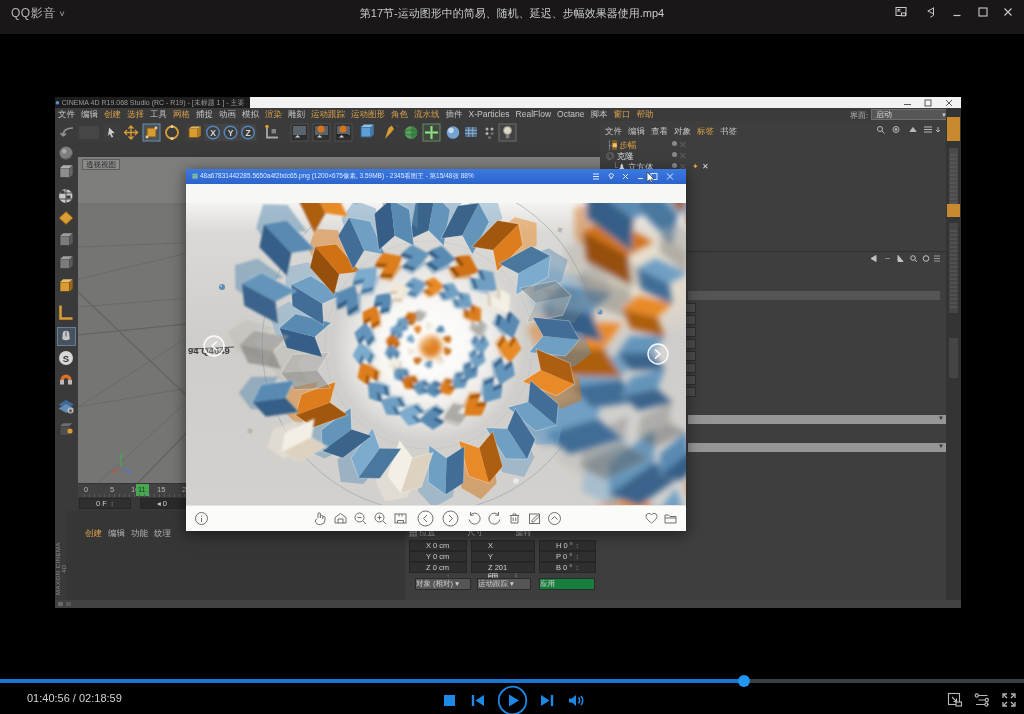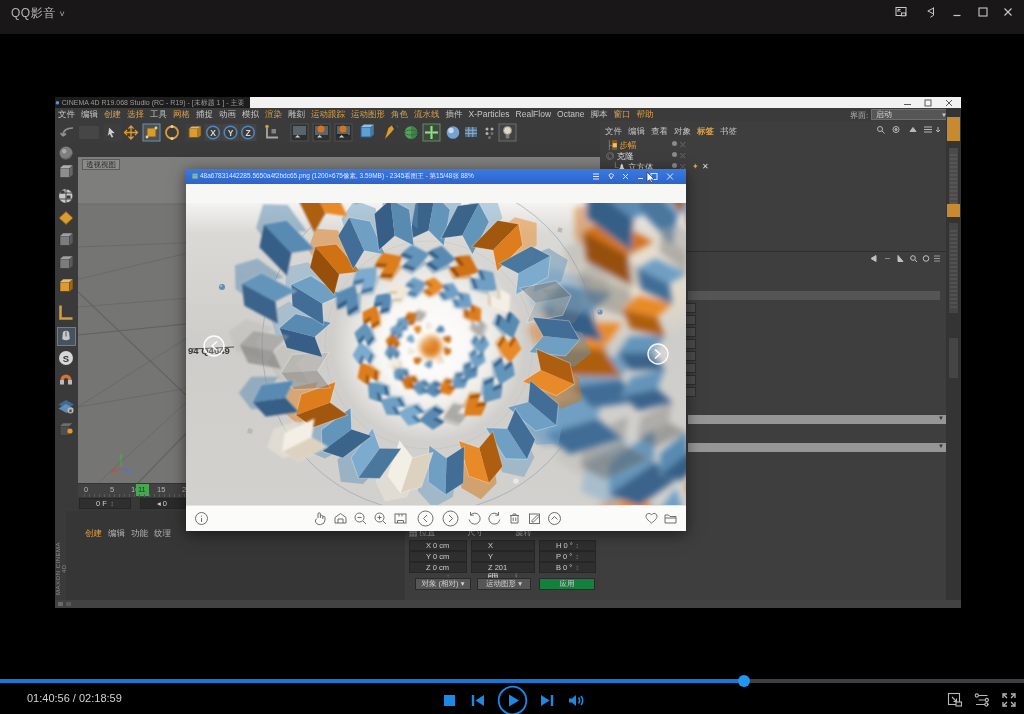--- a/index.html
+++ b/index.html
@@ -21,43 +21,44 @@
 #vplabel{left:4px;top:2px;background:#8b8b8a;border:1px solid #5c5c5c;color:#2e2e2e;font-size:7.5px;line-height:9px;padding:0 3px;height:11px}
 #lpal{left:0;top:46px;width:23px;height:340px;background:#3a3a3a}
 #tlruler{left:23px;top:386px;width:522px;height:14px;background:#414141;color:#b5b5b5;font-size:7.5px}
 #tlrow2{left:23px;top:400px;width:522px;height:14px;background:#383838}
 #blpanel{left:11px;top:414px;width:339px;height:89px;background:#363636}
 #bltabs{left:30px;top:431px;font-size:8.5px;color:#b5b5b5;white-space:nowrap}
 #bltabs b{color:#d9a04b;font-weight:normal}
 #maxon{left:0px;top:440px;width:11px;height:63px;color:#8f8f8f;font-size:6px;writing-mode:vertical-rl;transform:rotate(180deg);text-align:center;letter-spacing:.5px}
 #coords{left:350px;top:428px;width:195px;height:75px;background:#3d3d3d;font-size:8px;color:#c0c0c0}
 .cfield{position:absolute;background:#2f2f2f;border:1px solid #262626;height:11px;line-height:9px;padding:0 16px;color:#cfcfcf}
-.cbtn{position:absolute;background:#565656;border:1px solid #2a2a2a;height:12px;line-height:10px;text-align:center;color:#cfcfcf;font-size:7.5px}
+.cbtn{position:absolute;background:#565656;border:1px solid #2a2a2a;height:12px;line-height:10px;text-align:left;color:#cfcfcf;font-size:7.5px}
 #rpanel{left:545px;top:24px;width:346px;height:479px;background:#3e3e3e}
 #ommenu{left:5px;top:5px;font-size:8.5px;color:#c2c2c2;white-space:nowrap}
-#ommenu b{color:#d9a04b;font-weight:bold}
+#ommenu b{color:#d9a04b;font-weight:normal}
 #rsidebar{left:891px;top:11px;width:15px;height:492px;background:#343434}
 #statusbar{left:0;top:503px;width:906px;height:8px;background:#424242}
 #popup{left:186px;top:169px;width:500px;height:362px;background:#f8f8f7;box-shadow:0 3px 14px rgba(0,0,0,.55)}
 #ptitle{left:0;top:0;width:500px;height:14.5px;background:linear-gradient(#3a7ae0,#2c63cd);color:#dfe8ff;font-size:6.5px;line-height:14px;white-space:nowrap}
 #pwhite{left:0;top:14.5px;width:500px;height:20px;background:#f7f7f6}
 #photo{left:0;top:34px;width:500px;height:302px;overflow:hidden}
 #ptool{left:0;top:336px;width:500px;height:26px;background:#fbfbfa;border-top:1px solid #e3e3e2}
 .pico{position:absolute;top:5px;width:15px;height:15px;color:#6e6e6e}
 #pbar{left:0;top:679px;width:1024px;height:3.5px;background:#3c4043}
 #pbarfill{left:0;top:679px;width:744px;height:3.5px;background:#1877d2}
 #pknob{left:738px;top:675px;width:12px;height:12px;border-radius:50%;background:#2196f3}
 #ptime{left:27px;top:692px;font-size:11px;color:#d2d2d2}
 .bico{top:693px;color:#1e88e5}
 svg{display:block}
 .mi{display:inline-block;margin-right:6px}
 </style></head>
 <body>
 <div class="abs" id="topbar">
  <div class="abs qq">QQ影音 <span style="font-size:9px">˅</span></div>
+ <div class="abs ttl">第17节-运动图形中的简易、随机、延迟、步幅效果器使用.mp4</div>
  <svg class="abs tico" style="left:895px" viewBox="0 0 12 12" fill="none" stroke="#c8c8c8" stroke-width="1">
       <rect x="1" y="1.5" width="10" height="8"></rect>
       <path d="M3 3.5l2.5 2.5M3 6V3.5H5.5"></path>
       <rect x="6.5" y="7" width="4" height="2.8" fill="#1a1719"></rect>
     </svg>
  <svg class="abs tico" style="left:925px" viewBox="0 0 12 12" fill="none" stroke="#c8c8c8" stroke-width="1">
       <path d="M8.5 1.5v8"></path>
       <path d="M8.5 2.2 L2.8 5 L8.5 7.8z"></path>
       <path d="M8.2 9.5l-2.8 1.8"></path>
     </svg>
@@ -357,21 +358,21 @@
       <div class="cfield" style="left:4px;top:15px;width:58px;font-size:7.5px">X 0 cm<span style="float:right;color:#777">↕</span></div>
       <div class="cfield" style="left:66px;top:15px;width:64px;font-size:7.5px">X 400.394 cm<span style="float:right;color:#777">↕</span></div>
       <div class="cfield" style="left:134px;top:15px;width:57px;font-size:7.5px">H 0 °<span style="float:right;color:#777">↕</span></div>
       <div class="cfield" style="left:4px;top:26px;width:58px;font-size:7.5px">Y 0 cm<span style="float:right;color:#777">↕</span></div>
       <div class="cfield" style="left:66px;top:26px;width:64px;font-size:7.5px">Y 399.999 cm<span style="float:right;color:#777">↕</span></div>
       <div class="cfield" style="left:134px;top:26px;width:57px;font-size:7.5px">P 0 °<span style="float:right;color:#777">↕</span></div>
       <div class="cfield" style="left:4px;top:37px;width:58px;font-size:7.5px">Z 0 cm<span style="float:right;color:#777">↕</span></div>
       <div class="cfield" style="left:66px;top:37px;width:64px;font-size:7.5px">Z 201 cm<span style="float:right;color:#777">↕</span></div>
       <div class="cfield" style="left:134px;top:37px;width:57px;font-size:7.5px">B 0 °<span style="float:right;color:#777">↕</span></div>
       <div class="cbtn" style="left:10px;top:53px;width:56px">对象 (相对) ▾</div>
-      <div class="cbtn" style="left:72px;top:53px;width:54px">运动图形 ▾</div>
+      <div class="cbtn" style="left:72px;top:53px;width:54px">运动跟踪 ▾</div>
       <div class="cbtn" style="left:134px;top:53px;width:56px;background:#15803d">应用</div>
     </div>
  <div class="abs" id="rpanel">
   <div class="abs" id="ommenu"><span class="mi">文件</span><span class="mi">编辑</span><span class="mi">查看</span><span class="mi">对象</span><b class="mi">标签</b><span class="mi">书签</span></div>
   <div class="abs" id="omtree">
         <svg class="abs" style="left:276px;top:4px;width:66px;height:9px" viewBox="0 0 66 9" fill="none" stroke="#b8b8b8" stroke-width="1">
           <circle cx="4" cy="4" r="2.5"></circle>
           <path d="M6 6l2.5 2.5"></path>
           <circle cx="20" cy="4.5" r="3"></circle>
           <circle cx="20" cy="4.5" r="1" fill="#b8b8b8"></circle>

